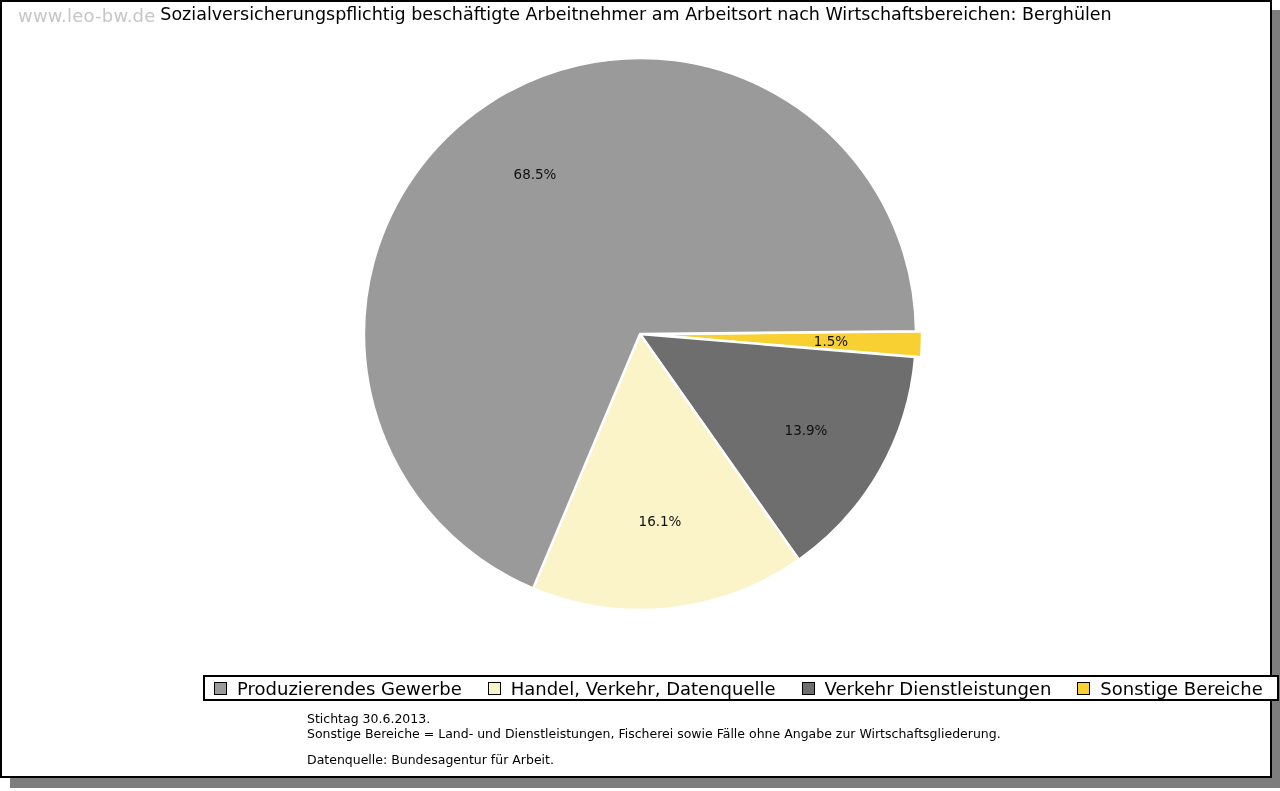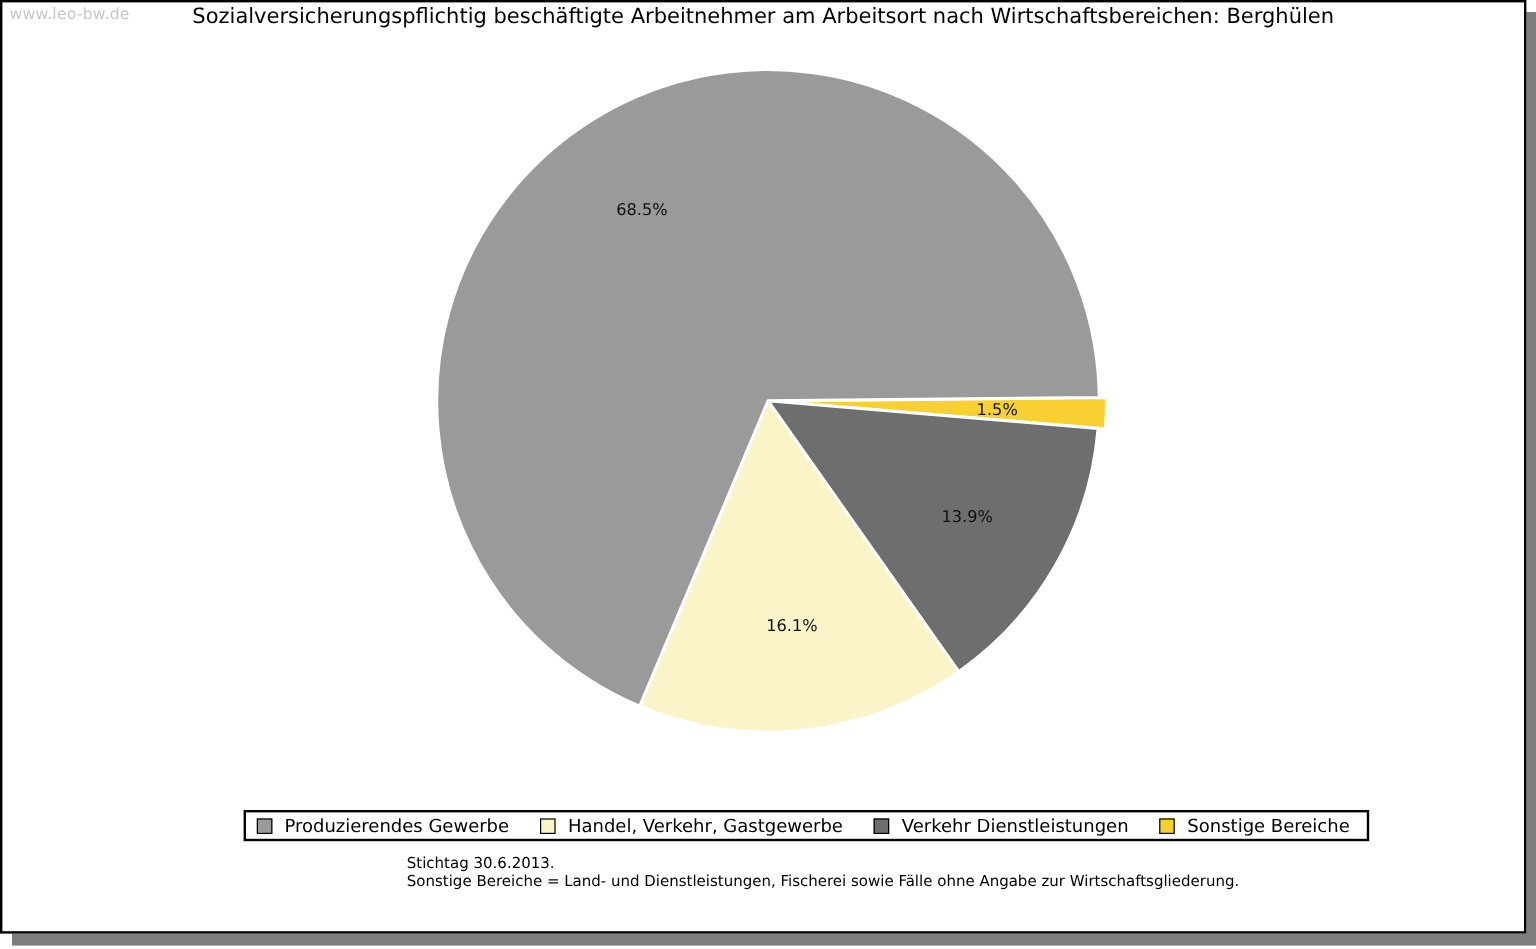--- a/index.html
+++ b/index.html
@@ -16,22 +16,22 @@
     left: 0; top: 0;
     width: 1272px;
     height: 778px;
     box-sizing: border-box;
     border: 2px solid #000000;
     background: #ffffff;
     box-shadow: 10px 10px 0 #7d7d7d;
   }
   .watermark {
     position: absolute;
-    left: 6px; top: 3px;
-    font-size: 13px;
+    left: 16px; top: 3px;
+    font-size: 18px;
     color: #c6c6c6;
     letter-spacing: 0.2px;
     white-space: nowrap;
   }
   .chart-title {
     position: absolute;
     left: 0; top: 2px;
     width: 100%;
     text-align: center;
     font-size: 17.5px;
@@ -66,32 +66,31 @@
     gap: 10px;
   }
   .legend-swatch {
     width: 13px; height: 13px;
     box-sizing: border-box;
     border: 1px solid #000000;
     display: inline-block;
     flex: 0 0 auto;
   }
   .legend-label {
-    font-size: 15px;
+    font-size: 18px;
     color: #000000;
   }
   .footnotes {
     position: absolute;
     left: 305px;
     top: 709px;
     font-size: 12.5px;
     color: #000000;
     line-height: 15px;
     white-space: nowrap;
-    margin-left: 32px;
   }
   .footnote-line3 { margin-top: 11px; }
 </style>
 </head>
 <body>
 
 <div class="canvas">
 
   <div class="watermark">www.leo-bw.de</div>
 
@@ -108,30 +107,31 @@
       <text x="533" y="177" text-anchor="middle">68.5%</text>
     </svg>
 
   <div class="legend">
     <div class="legend-item">
       <span class="legend-swatch" style="background: rgb(154, 154, 154);"></span>
       <span class="legend-label">Produzierendes Gewerbe</span>
     </div>
     <div class="legend-item">
       <span class="legend-swatch" style="background: rgb(250, 244, 200);"></span>
-      <span class="legend-label">Handel, Verkehr, Gastgewerbe</span>
+      <span class="legend-label">Handel, Verkehr, Datenquelle</span>
     </div>
     <div class="legend-item">
       <span class="legend-swatch" style="background: rgb(110, 110, 110);"></span>
       <span class="legend-label">Verkehr Dienstleistungen</span>
     </div>
     <div class="legend-item">
       <span class="legend-swatch" style="background: rgb(249, 208, 50);"></span>
       <span class="legend-label">Sonstige Bereiche</span>
     </div>
   </div>
 
   <div class="footnotes">
     <div class="footnote-line1">Stichtag 30.6.2013.</div>
     <div class="footnote-line2">Sonstige Bereiche = Land- und Dienstleistungen, Fischerei sowie Fälle ohne Angabe zur Wirtschaftsgliederung.</div>
+    <div class="footnote-line3">Datenquelle: Bundesagentur für Arbeit.</div>
   </div>
 
 </div>
 
 </body></html>

